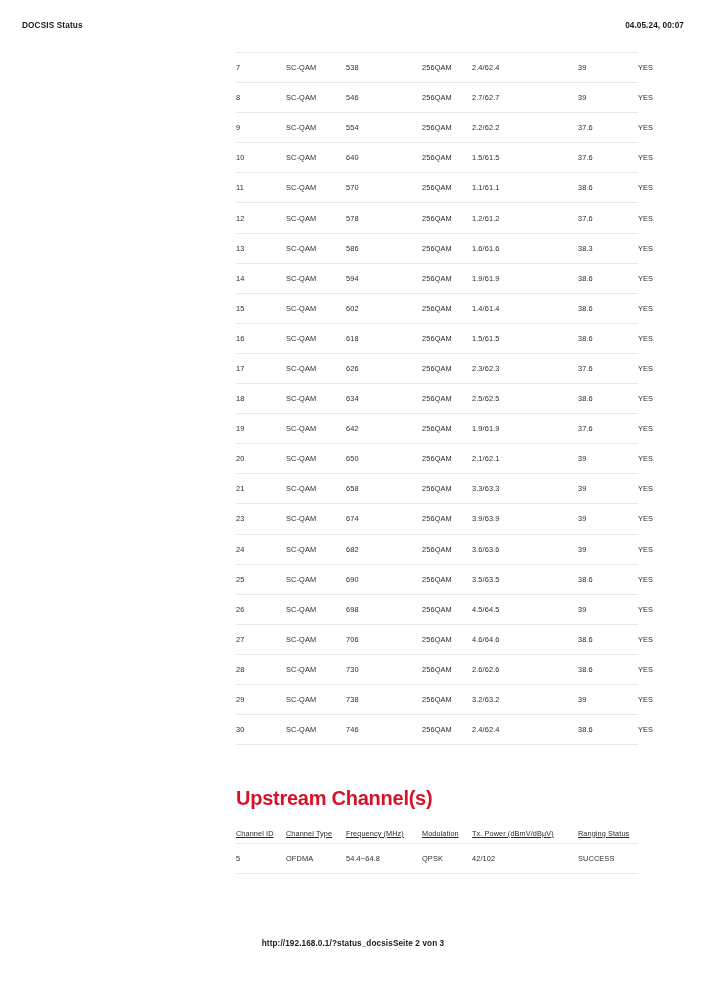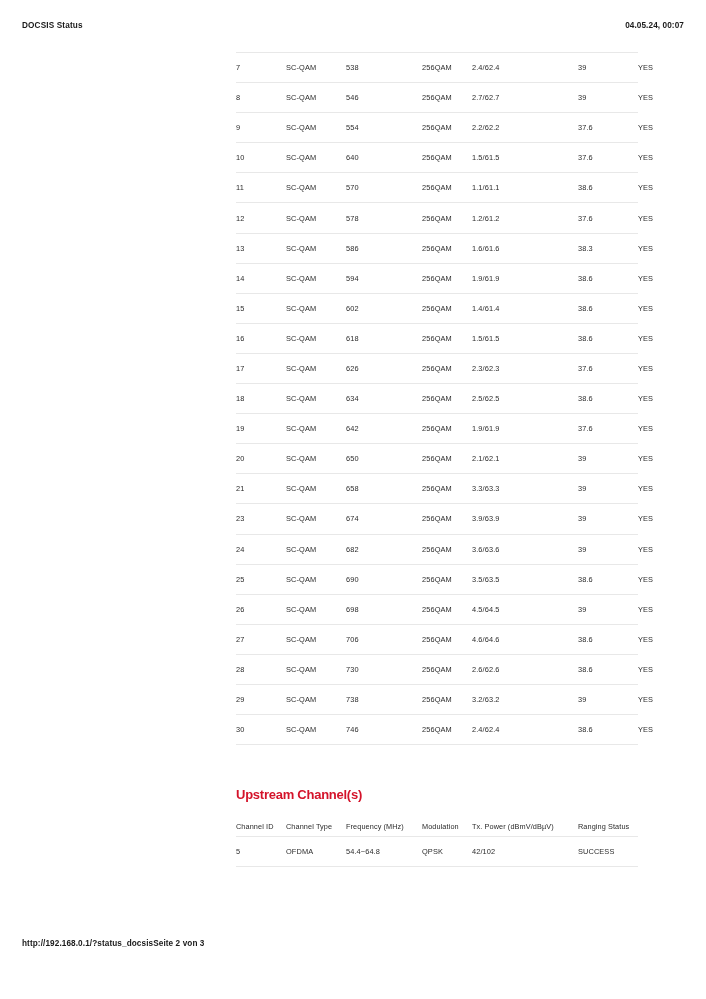--- a/index.html
+++ b/index.html
@@ -88,57 +88,58 @@
   
   .ds-c0 { width: 50px; }
   .ds-c1 { width: 60px; }
   .ds-c2 { width: 76px; }
   .ds-c3 { width: 50px; }
   .ds-c4 { width: 106px; }
   .ds-c5 { width: 60px; }
 
   
   .section-heading {
-    font-size: 13px;
+    font-size: 20px;
     font-weight: bold;
     color: #d4132a;
     letter-spacing: -0.25px;
     margin: 0;
     padding: 0;
     line-height: 1;
   }
   table.ch-table.upstream thead tr {
     height: 22px;
     border-bottom: 1px solid #e8e8e8;
   }
   table.ch-table.upstream thead th {
     font-size: 7.3px;
     color: #2b2b2b;
     font-weight: normal;
     vertical-align: bottom;
     padding-bottom: 5px;
+    text-decoration: underline;
   }
   table.ch-table.upstream tbody tr {
     height: 30px;
   }
   .us-c0 { width: 50px; }
   .us-c1 { width: 60px; }
   .us-c2 { width: 76px; }
   .us-c3 { width: 50px; }
   .us-c4 { width: 106px; }
 
   
   .print-footer {
     position: absolute;
     bottom: 48px;
     left: 0;
     width: 706px;
     height: 16px;
     display: flex;
-    justify-content: flex-start;
+    justify-content: center;
     align-items: center;
     padding: 0 22px;
   }
   .print-footer .pf-url,
   .print-footer .pf-page {
     font-size: 8.2px;
     font-weight: bold;
     color: #1a1a1a;
     letter-spacing: 0.1px;
     white-space: nowrap;

